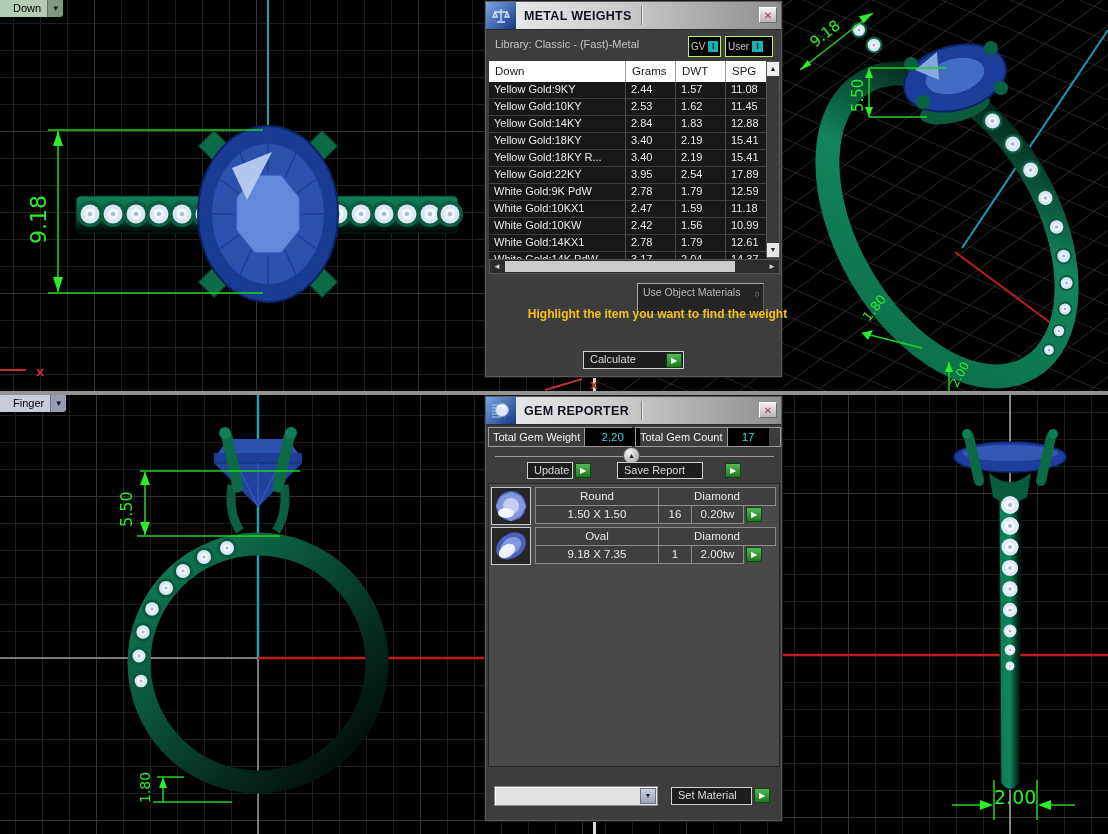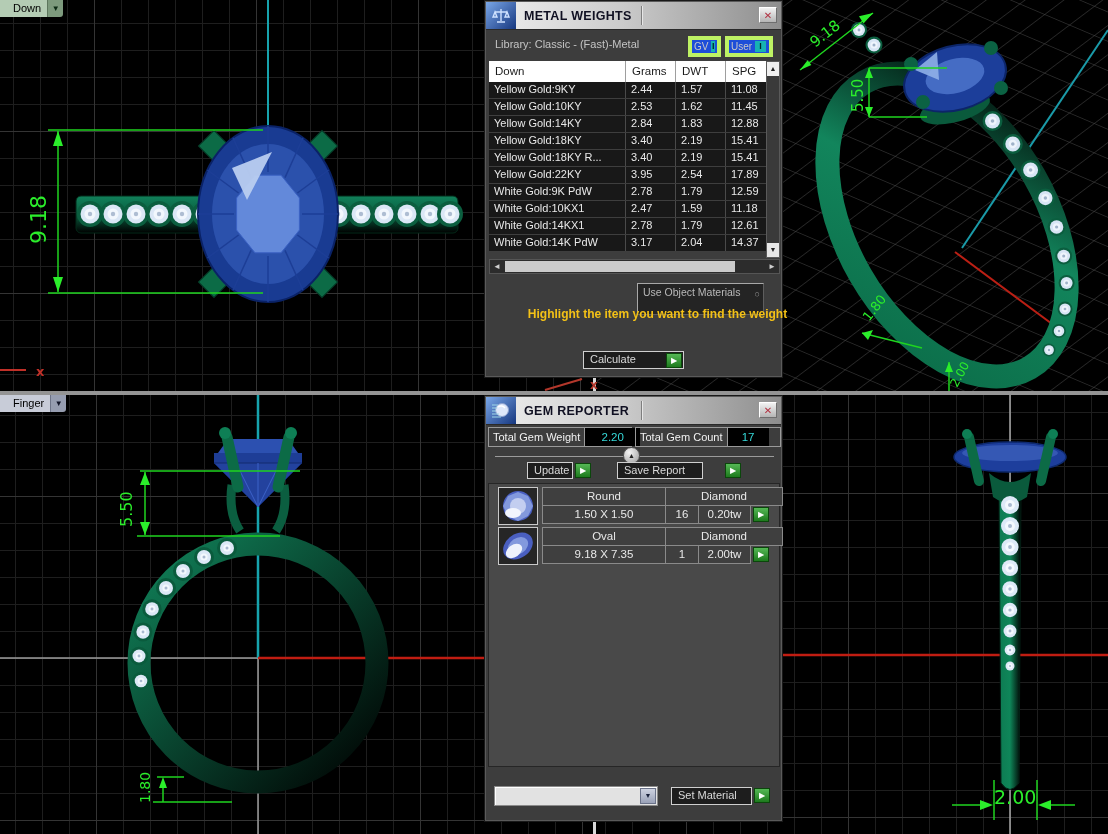--- a/index.html
+++ b/index.html
@@ -47,21 +47,21 @@
     background:linear-gradient(135deg,#7aa7e8,#16377f);display:flex;align-items:center;justify-content:center;}
   .title-text{margin-left:8px;font-size:12.5px;font-weight:bold;color:#101022;letter-spacing:.3px;}
   .title-sep{position:absolute;left:155px;top:4px;bottom:4px;width:0;
     border-left:1px solid #7e7e7e;border-right:1px solid #e6e6e6;}
   .close-btn{position:absolute;right:4px;top:5px;width:18px;height:16px;
     background:linear-gradient(#f2f2f2,#b5b5b5);border:1px solid;border-color:#fff #6e6e6e #6e6e6e #fff;
     color:#b13040;font-size:10px;font-weight:bold;text-align:center;line-height:15px;box-sizing:border-box;}
 
   
   .lib-label{position:absolute;left:10px;top:37px;font-size:11px;color:#c4c4c4;}
-  .toggle{position:absolute;top:35px;height:21px;background:#1d4ed8;border:4px solid #bef264;
+  .toggle{position:absolute;top:35px;height:21px;background:#000000;border:1px solid #bef264;
     display:flex;align-items:center;padding:0 2px;box-sizing:border-box;}
   .toggle .tlab{color:#c8c8c8;font-size:10px;margin-right:3px;}
   .toggle .tsq{width:11px;height:11px;background:#17b2b2;color:#00282a;font-size:9px;font-weight:bold;
     text-align:center;line-height:11px;}
   #tg-gv{left:203px;width:33px;}
   #tg-user{left:240px;width:48px;}
 
   .mw-table{position:absolute;left:4px;top:60px;width:277px;}
   .mw-head{display:flex;height:21px;background:#fff;color:#1a1a1a;font-size:11.5px;line-height:21px;}
   .mw-head>div{border-right:1px solid #9e9e9e;box-sizing:border-box;padding-left:6px;}
@@ -105,21 +105,21 @@
   .slider-knob{position:absolute;left:138px;top:51px;width:17px;height:17px;border-radius:50%;
     background:radial-gradient(circle at 35% 30%,#f5f5f5,#9a9a9a);border:1px solid #565656;box-sizing:border-box;
     color:#222;font-size:7px;text-align:center;line-height:15px;}
 
   #btn-update{left:42px;top:66px;width:46px;height:17px;}
   #ga-update{left:90px;top:67px;}
   #btn-save{left:132px;top:66px;width:86px;height:17px;}
   #ga-save{left:240px;top:67px;}
 
   .gemlist{position:absolute;left:3px;top:87px;width:292px;height:284px;background:#494949;border:1px solid #262626;box-sizing:border-box;}
-  .gemrow{position:absolute;left:9px;height:56px;width:286px;}
+  .gemrow{position:absolute;left:2px;height:56px;width:286px;}
   .gemrow .thumb{position:absolute;left:0;top:0;width:40px;height:38px;background:#262626;border:1px solid #c9c9c9;box-sizing:border-box;}
   .gemrow .cells{position:absolute;left:44px;top:0;}
   .gcell{position:absolute;height:19px;background:#3f3f3f;border:1px solid #8a8a8a;box-sizing:border-box;
     color:#e8e8e8;font-size:11.5px;line-height:17px;text-align:center;}
   #gr .garrow{z-index:6;}
 
   .dd-light{position:absolute;left:9px;top:390px;width:164px;height:20px;background:#e2e2e2;
     border:1px solid #8a8a8a;box-shadow:inset 1px 1px 0 #fff;box-sizing:border-box;
     color:#111;font-size:11px;line-height:18px;padding-left:5px;white-space:pre;overflow:hidden;}
   .dd-light .darr{position:absolute;right:1px;top:1px;width:16px;height:16px;background:linear-gradient(#cdd2e0,#9aa2b8);
@@ -483,20 +483,26 @@
         <div class="c-dwt">1.79</div>
         <div class="c-spg">12.59</div>
       </div>
       <div class="mw-row">
         <div class="c-metal">White Gold:10KX1</div>
         <div class="c-grams">2.47</div>
         <div class="c-dwt">1.59</div>
         <div class="c-spg">11.18</div>
       </div>
       <div class="mw-row">
+        <div class="c-metal">White Gold:10KW</div>
+        <div class="c-grams">2.42</div>
+        <div class="c-dwt">1.56</div>
+        <div class="c-spg">10.99</div>
+      </div>
+      <div class="mw-row">
         <div class="c-metal">White Gold:14KX1</div>
         <div class="c-grams">2.78</div>
         <div class="c-dwt">1.79</div>
         <div class="c-spg">12.61</div>
       </div>
       <div class="mw-row">
         <div class="c-metal">White Gold:14K PdW</div>
         <div class="c-grams">3.17</div>
         <div class="c-dwt">2.04</div>
         <div class="c-spg">14.37</div>

